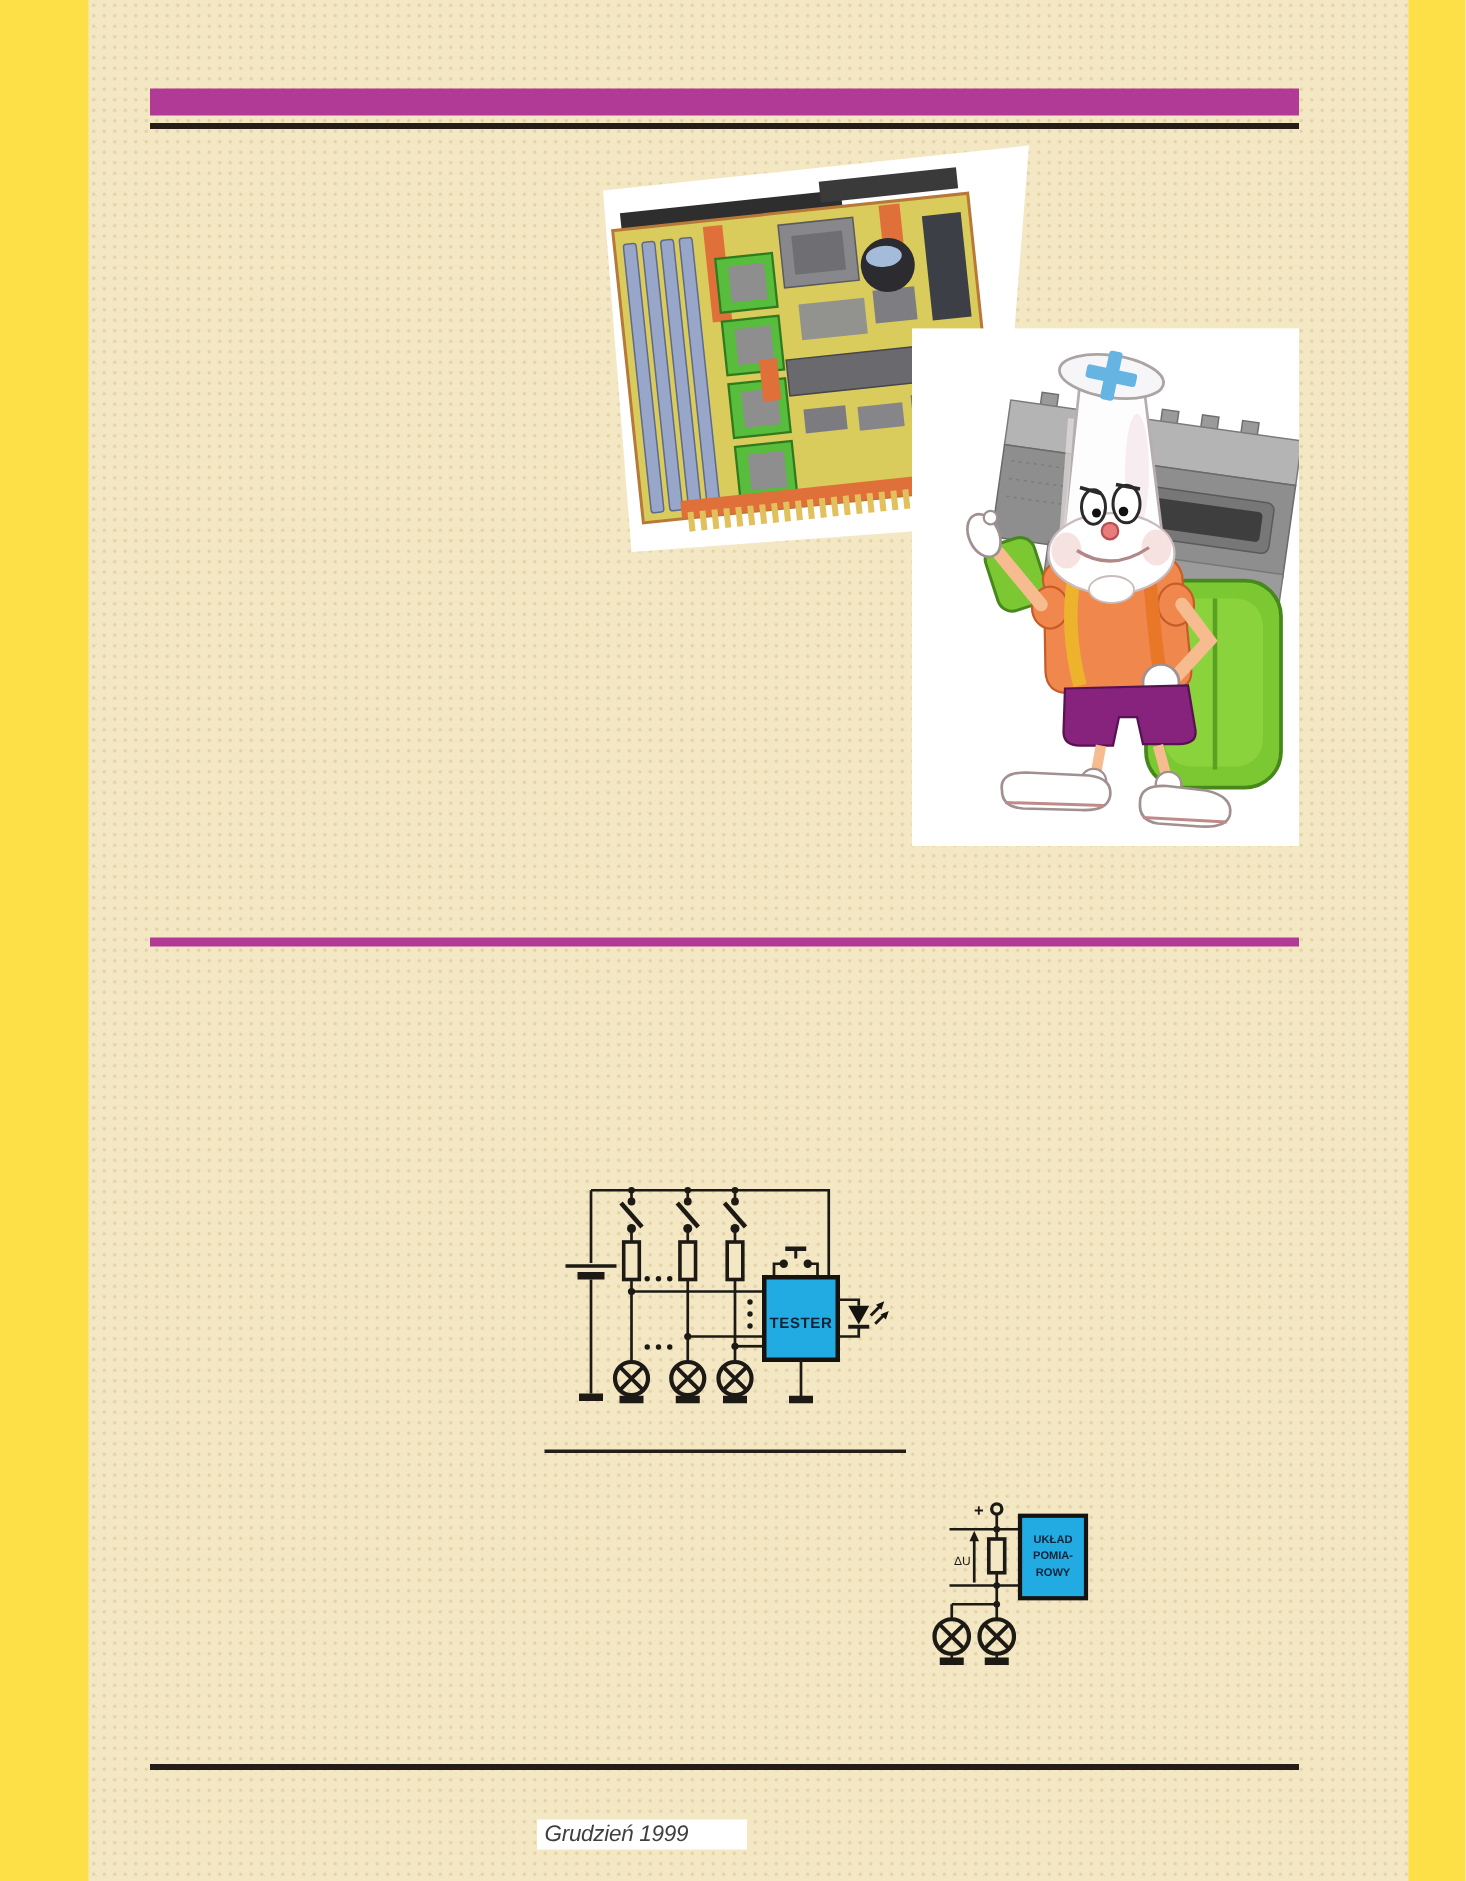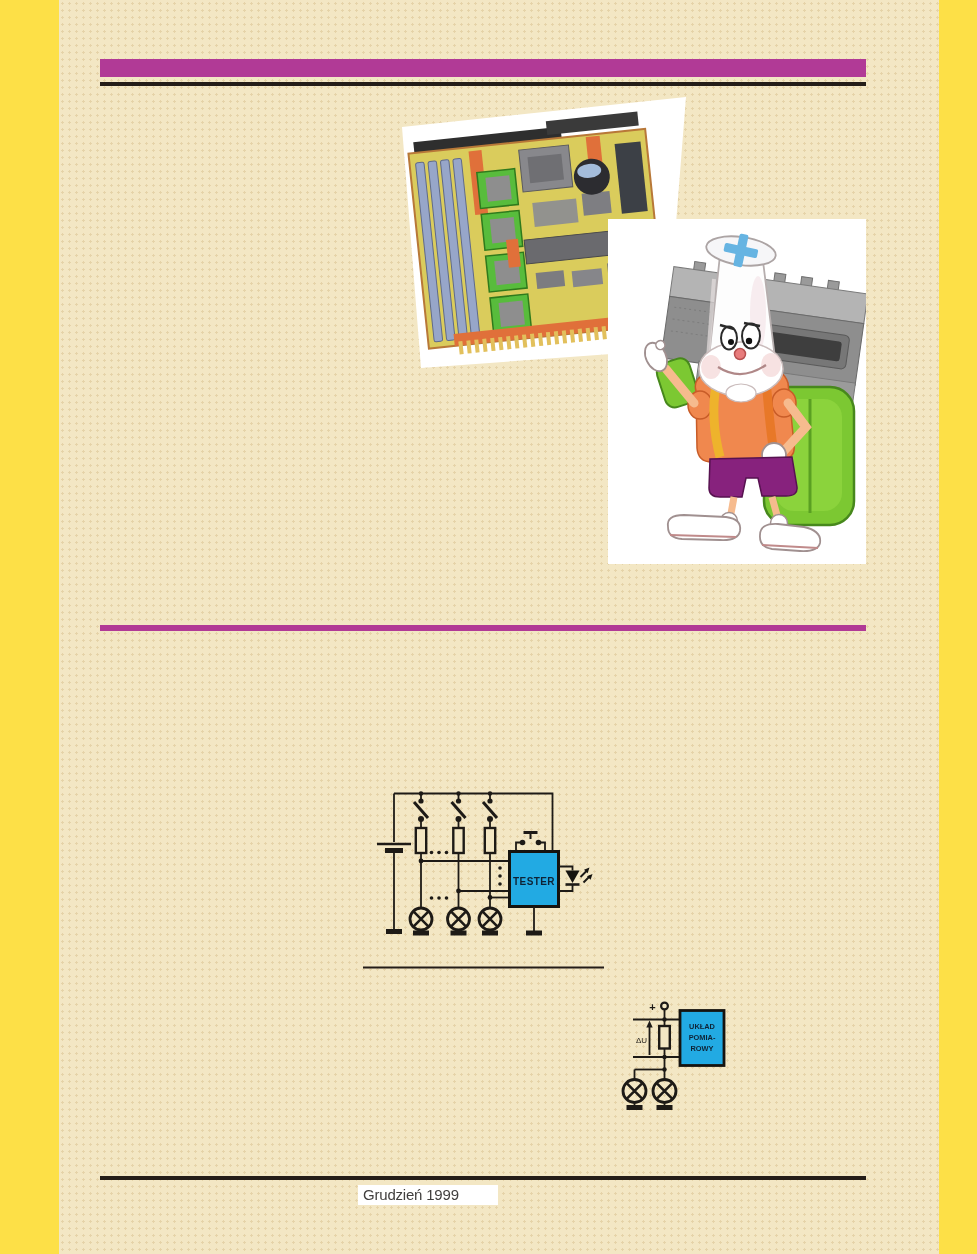--- a/index.html
+++ b/index.html
@@ -12,21 +12,21 @@
   .accent-bar{position:absolute;left:100px;width:766px;background:#b13a96;}
   #top-bar{top:59px;height:18px;}
   #mid-rule{top:625px;height:5.5px;}
   .dark-rule{position:absolute;left:100px;width:766px;background:#241d18;}
   #top-rule{top:82px;height:3.5px;}
   #bottom-rule{top:1176px;height:3.5px;}
   #board-photo{position:absolute;left:390px;top:88px;width:330px;height:295px;}
   #mascot-photo{position:absolute;left:608px;top:219px;width:258px;height:345px;background:#ffffff;}
   #tester-schematic{position:absolute;left:360px;top:782px;width:250px;height:190px;}
   #measurement-schematic{position:absolute;left:605px;top:993px;width:150px;height:128px;}
-  #date-box{position:absolute;left:358px;top:1185px;width:140px;height:20px;background:#ffffff;}
+  #date-box{position:absolute;left:358px;top:1213px;width:140px;height:20px;background:#ffffff;font-style:italic;}
   #date-box span{display:block;padding-left:5px;line-height:20px;font-size:15px;
                  letter-spacing:-0.2px;color:#413f3e;}
   svg text{font-family:"Liberation Sans", sans-serif;}
   .wire{stroke:#1d1a16;stroke-width:1.8;fill:none;}
   .sym{stroke:#1d1a16;fill:none;}
   .dot{fill:#1d1a16;stroke:none;}
   .boxlabel{fill:#0e2336;font-weight:bold;}
 </style>
 </head>
 <body>

